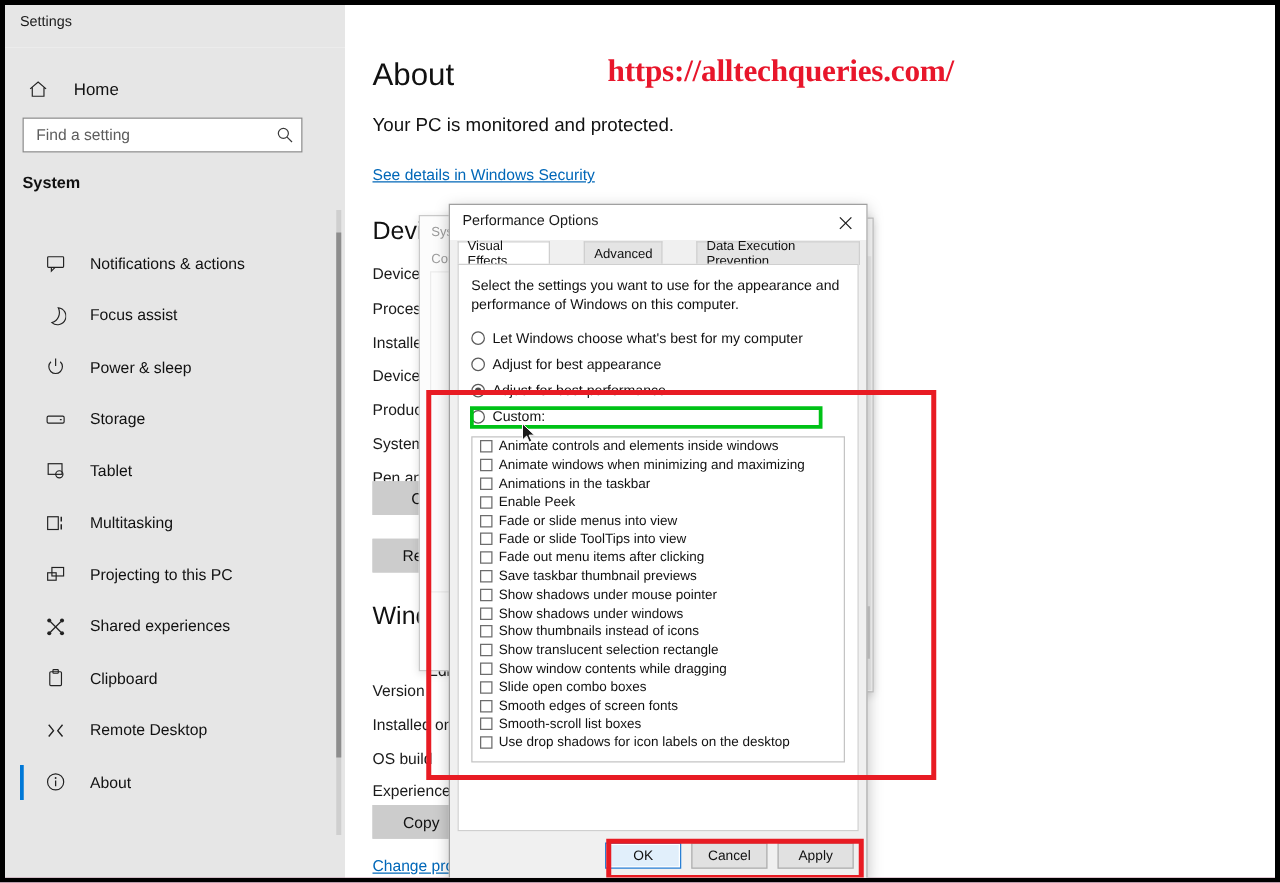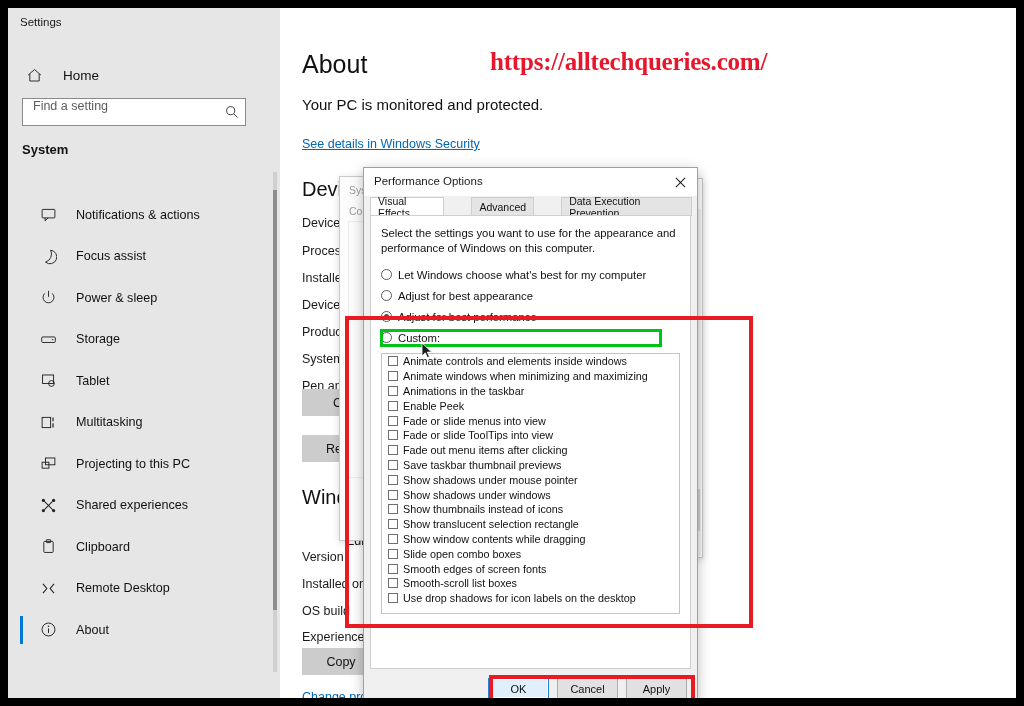--- a/index.html
+++ b/index.html
@@ -6,21 +6,21 @@
   html, body {
     width: 1024px; height: 706px;
     font-family: "Liberation Sans", sans-serif;
     background: #ffffff;
     overflow: hidden;
   }
   #screen {
     position: relative;
     width: 1024px; height: 706px;
     background: #ec4899;
-    border: 8px solid #000000;
+    border: 4px solid #000000;
     overflow: hidden;
   }
 
   
   .settings-window {
     position: absolute; left: 0; top: 0; width: 1020px; height: 702px;
     background: #ffffff;
   }
   .settings-titlebar {
     position: absolute; left: 0; top: 0; width: 272px; height: 34px;
@@ -45,21 +45,21 @@
 
   .home-row {
     position: absolute; left: 0; top: 16px; width: 272px; height: 34px;
     display: flex; align-items: center; padding-left: 16px; gap: 19px;
   }
   .home-label { font-size: 13.5px; color: #111; }
 
   .search-wrap {
     position: absolute; left: 14px; top: 56px; width: 224px; height: 28px;
     background: #ffffff; border: 1px solid #8a8a8a;
-    display: flex; align-items: flex-start;
+    display: flex; align-items: center;
   }
   .search-input {
     flex: 1; border: none; outline: none; background: transparent;
     font-family: "Liberation Sans", sans-serif;
     font-size: 12.5px; color: #5a5a5a; padding: 0 6px 0 10px;
   }
   .search-input::placeholder { color: #5d5d5d; }
   .search-icon-box {
     width: 26px; height: 26px; display: flex;
     align-items: center; justify-content: center; color: #3a3a3a;

